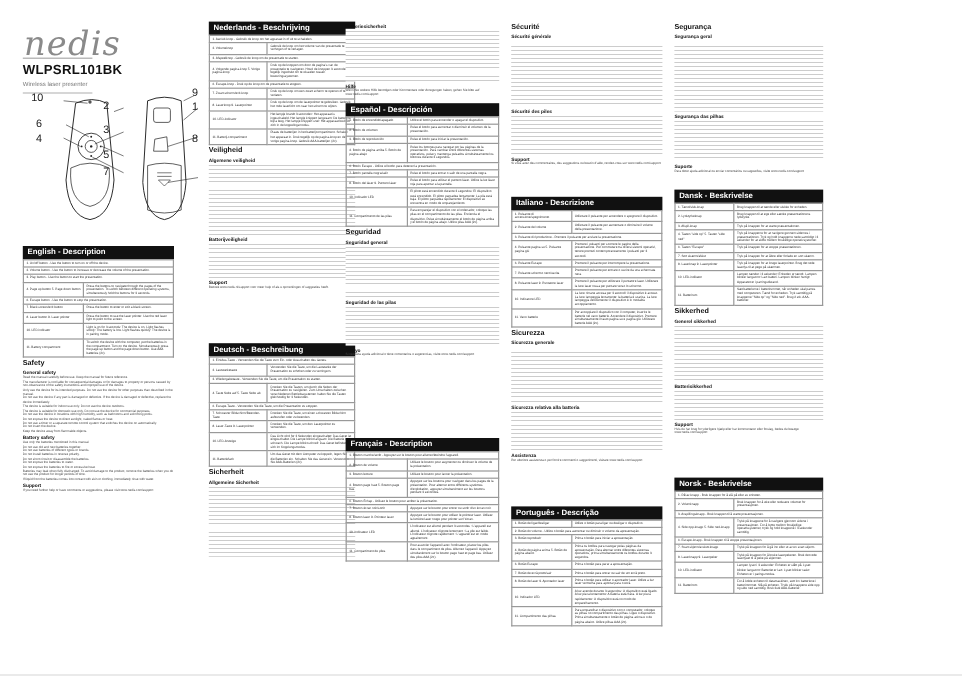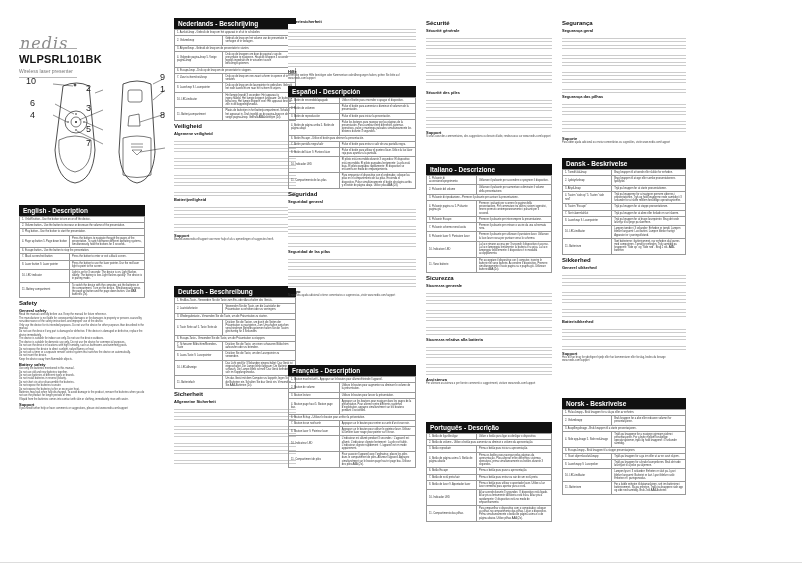--- a/index.html
+++ b/index.html
@@ -1,19 +1,19 @@
 <!DOCTYPE html>
 <html><head>
 <meta charset="utf-8">
 <style>
 *{box-sizing:border-box;margin:0;padding:0}
 html,body{width:802px;height:567px;background:#fff;overflow:hidden}
 body{font-family:"Liberation Sans",sans-serif;color:#222;position:relative}
 .page{position:absolute;left:0;top:0;width:802px;height:567px}
-.logo{position:absolute;left:20px;top:34px;font-family:"DejaVu Serif",serif;font-style:italic;font-size:16px;color:#8a8a8a;letter-spacing:1px}
+.logo{position:absolute;left:20px;top:20px;font-family:"DejaVu Serif",serif;font-style:italic;font-size:28px;color:#8a8a8a;letter-spacing:1px}
 .logo-rule{position:absolute;left:19px;top:48px;width:58px;height:1px;background:#aaa}
 .model{position:absolute;left:19px;top:53px;font-weight:bold;font-size:11px;color:#111;letter-spacing:.2px}
 .subtitle{position:absolute;left:19px;top:68px;font-size:5px;color:#777}
 .sub-rule{position:absolute;left:19px;top:77px;width:58px;height:1px;background:#bbb}
 .callout{position:absolute;font-size:9px;color:#222}
 .sec-head{background:#111;color:#fff;font-weight:bold;font-size:6.5px;padding:2px 4px;height:11px;line-height:7px}
 table.desc{width:100%;border-collapse:collapse;font-size:2.6px;color:#333}
 table.desc td{border:0.5px solid #999;padding:1px 2px;vertical-align:middle;line-height:3.2px}
 table.desc td.k{width:40%}
 .h1{font-weight:bold;font-size:6px;color:#111;margin-top:2px;line-height:7px}

